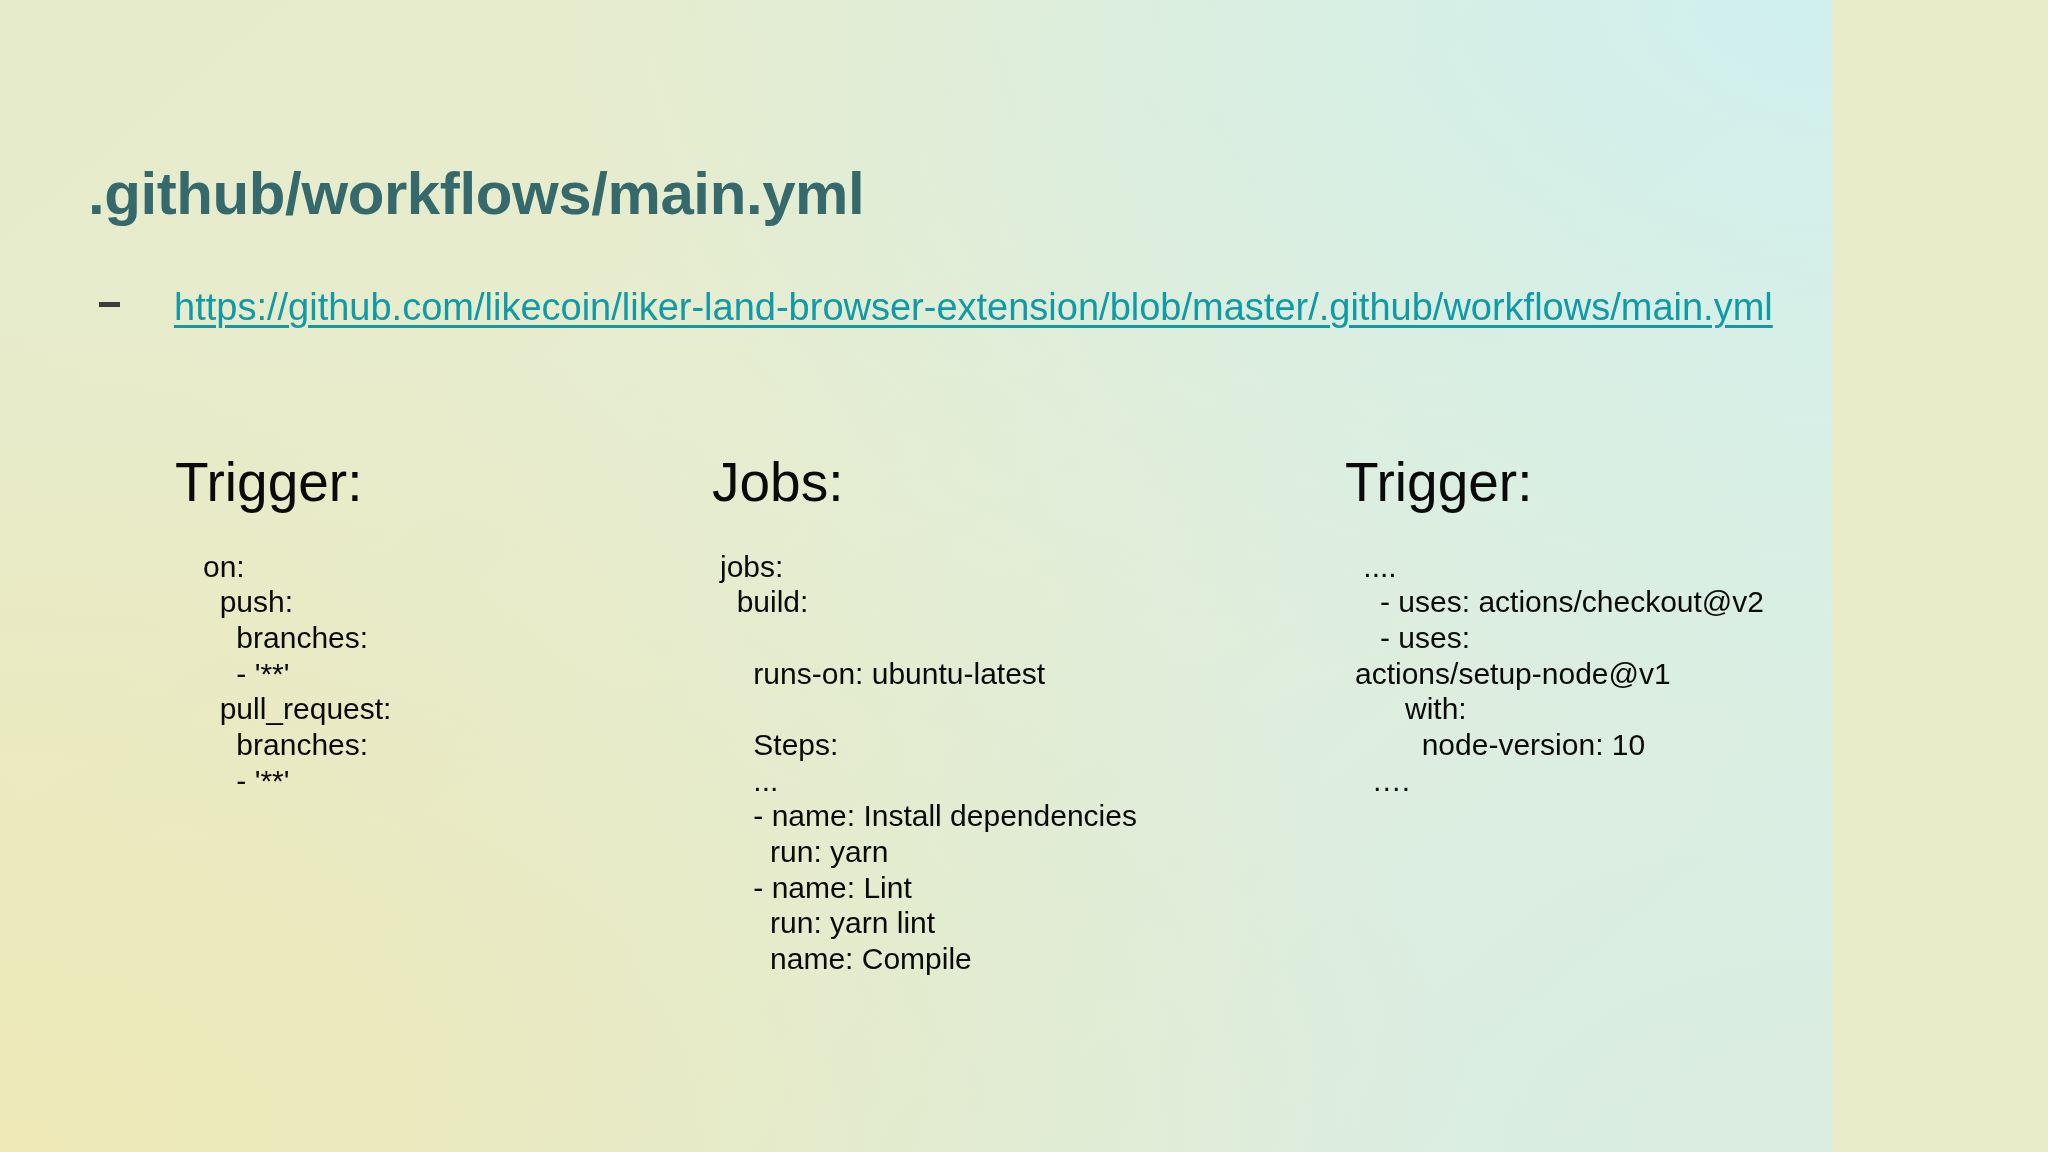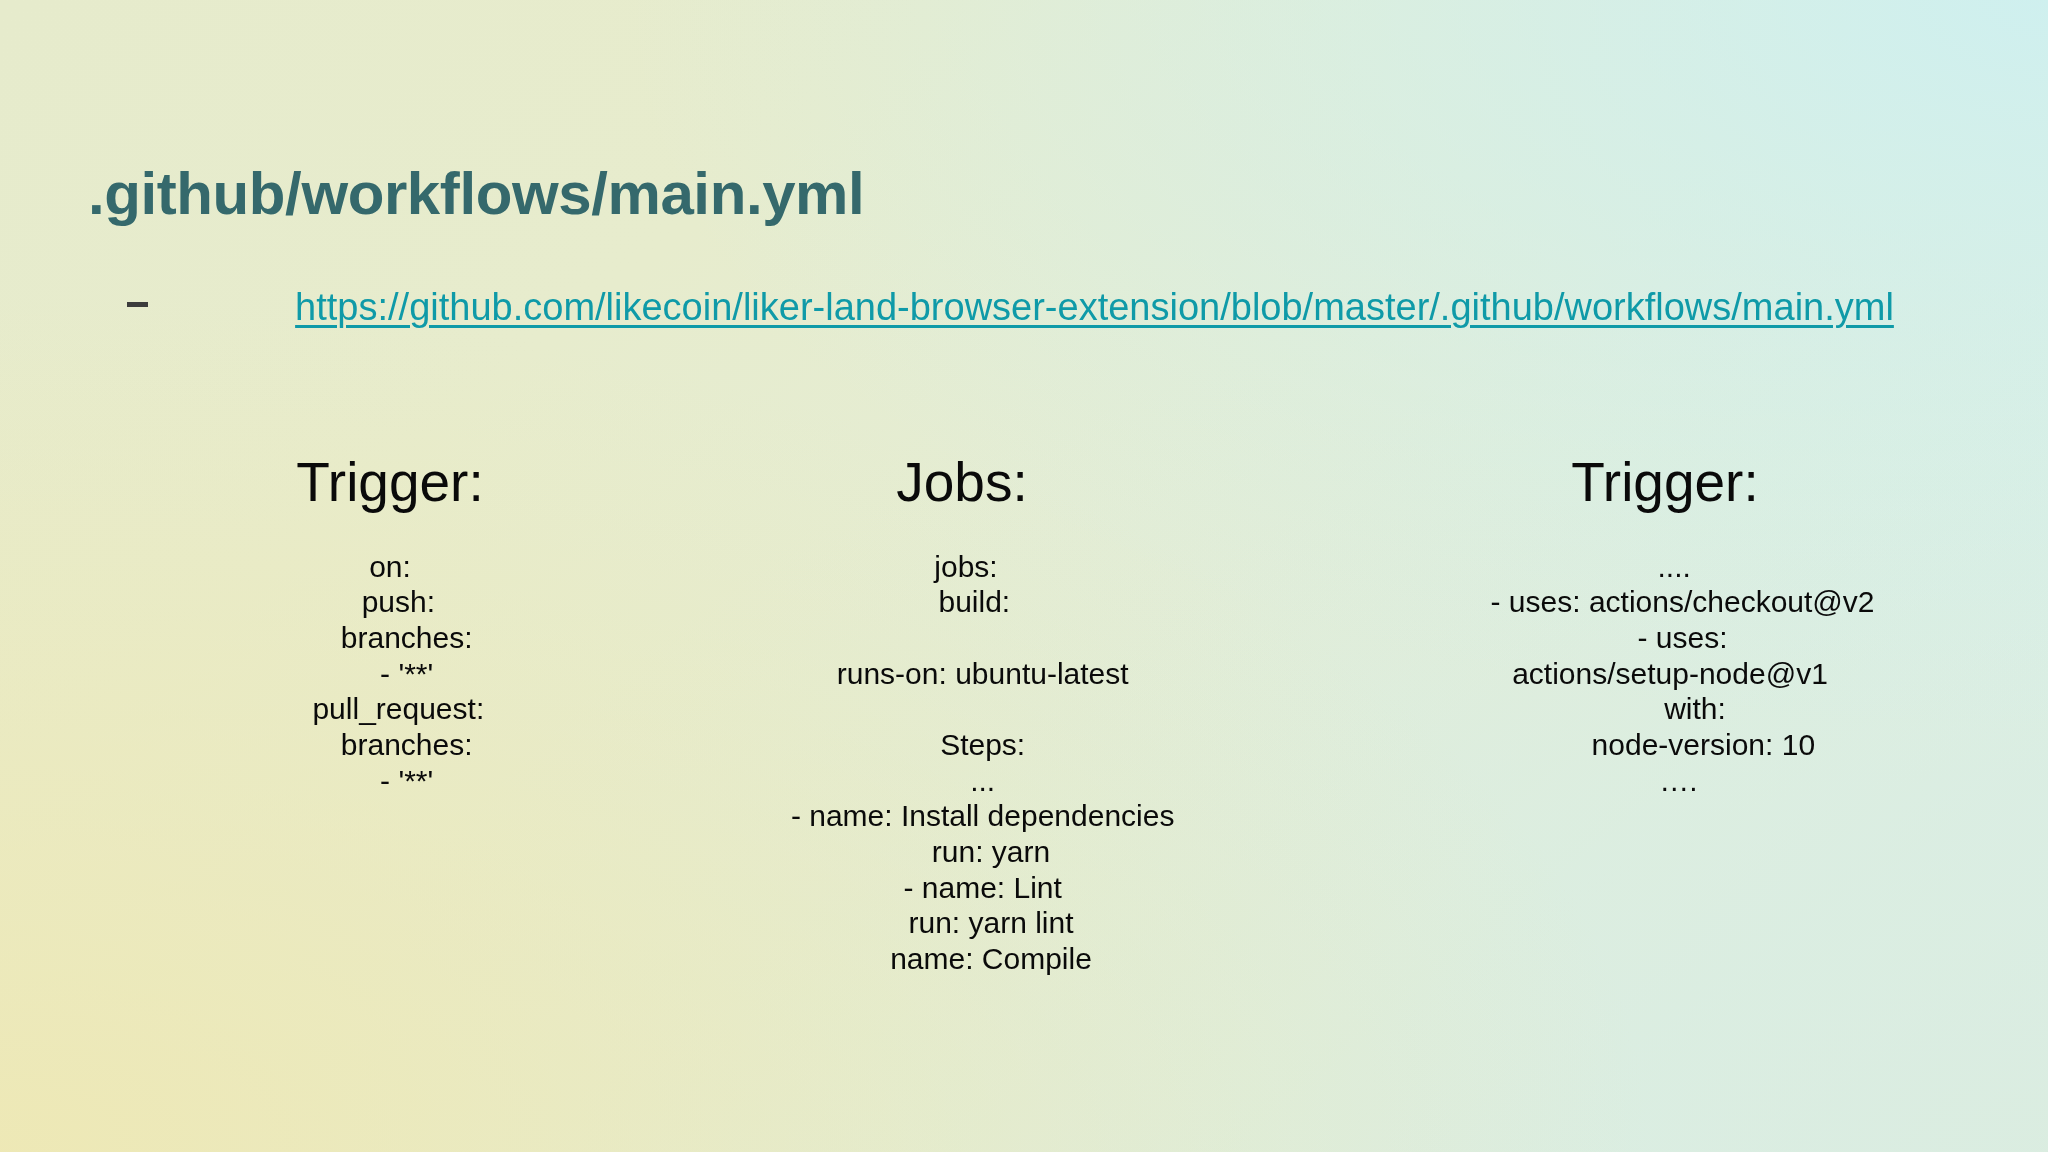--- a/index.html
+++ b/index.html
@@ -9,47 +9,46 @@
   body {
     width: 2048px;
     height: 1152px;
     overflow: hidden;
     font-family: "Liberation Sans", sans-serif;
     background: #e8ecc8;
   }
 
   #slide {
     position: relative;
-    width: 2048px;
+    width: 1832px;
     height: 1152px;
     overflow: hidden;
     background:
       radial-gradient(ellipse 120% 110% at 100% 0%, rgba(206,240,240,0.95) 0%, rgba(206,240,240,0.0) 58%),
       radial-gradient(ellipse 130% 120% at 0% 100%, rgba(238,232,180,0.95) 0%, rgba(238,232,180,0.0) 62%),
       radial-gradient(ellipse 140% 130% at 100% 100%, rgba(219,236,222,0.85) 0%, rgba(219,236,222,0.0) 60%),
       linear-gradient(140deg, #e6ebcc 0%, #e7eccd 28%, #e3edd6 55%, #dcefe3 78%, #d8f0ee 100%);
-    text-align: center;
   }
 
   
   #title {
     position: absolute;
     left: 88px;
     top: 122px;
     font-size: 60px;
     line-height: 1.08;
     letter-spacing: -0.4px;
     color: #35696c;
     white-space: nowrap;
   }
 
   
   #bullet-row {
     position: absolute;
-    left: 100px;
+    left: 72px;
     top: 280px;
     width: 1890px;
   }
   #bullet-dash {
     position: absolute;
     left: 27px;
     top: 22px;
     width: 21px;
     height: 5px;
     background: #3c3c3c;
@@ -92,21 +91,21 @@
     font-family: "Liberation Sans", sans-serif;
     font-size: 30px;
     line-height: 1.19;
     color: #0a0a0a;
     white-space: pre-wrap;
     margin: 0;
   }
   #col-jobs .code-block    { margin-left: 8px; }
   #col-actions .code-block { margin-left: 10px; }
 
-  #col-trigger  .code-block { margin-top: 0px; }
+  #col-trigger  .code-block { margin-top: 0px; margin-left: 28px; }
   #col-jobs     .code-block { margin-top: 0px; }
   #col-actions  .code-block { margin-top: 4px; }
 </style>
 </head>
 <body>
 
 <div id="slide">
 
   <h1 id="title">.github/workflows/main.yml</h1>
 

